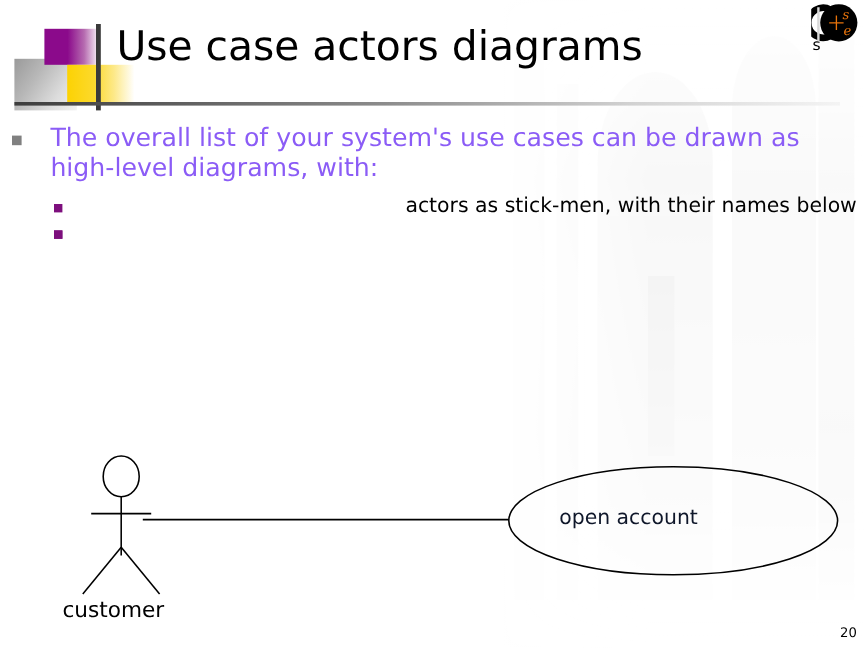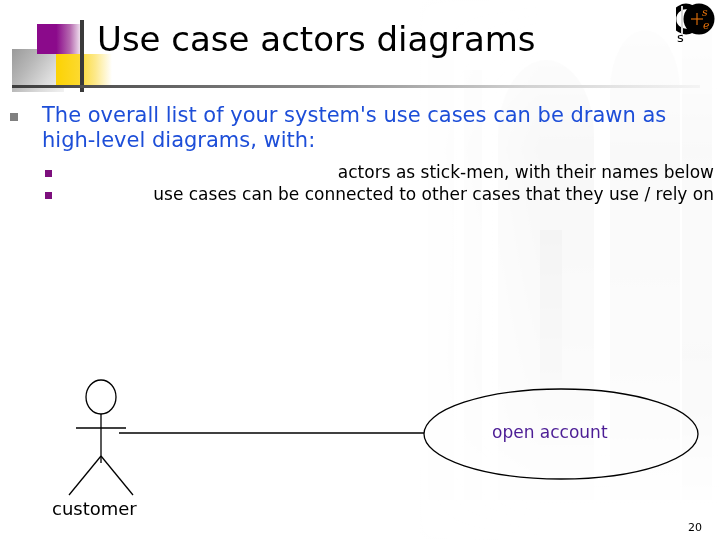--- a/index.html
+++ b/index.html
@@ -117,21 +117,21 @@
     left: 0;
     top: 103px;
     width: 720px;
   }
   .l1 {
     position: relative;
     padding-left: 42px;
     margin: 0;
     font-size: 21px;
     line-height: 25px;
-    color: #1d4ed8;
+    color: #8b5cf6;
   }
   .l1 .bullet {
     position: absolute;
     left: 10px;
     top: 10px;
     width: 8px;
     height: 8px;
     background: #808080;
   }
   .l2list {
@@ -168,30 +168,30 @@
   }
   .actor-label {
     position: absolute;
     left: 52px;
     top: 128px;
     font-size: 18px;
     color: #000000;
   }
   .usecase-label {
     position: absolute;
-    left: 492px;
+    left: 466px;
     top: 52px;
     font-size: 17px;
-    color: #4c1d95;
+    color: #0f172a;
   }
 
   
   .pagenum {
     position: absolute;
-    right: 18px;
+    right: 6px;
     bottom: 6px;
     font-size: 11px;
     color: #000000;
   }
 </style>
 </head>
 <body>
 
 <div id="slide">
 
@@ -239,21 +239,20 @@
     <ul class="l2list">
       <li class="l2">
         <span class="bullet"></span>
         <span>actors as stick-men, with their names below</span>
       </li>
       <li class="l2">
         <span class="bullet"></span>
       </li>
       <li class="l2">
         <span class="bullet"></span>
-        <span>use cases can be connected to other cases that they use / rely on</span>
       </li>
     </ul>
   </div>
 
   <div class="diagram">
     <svg viewBox="0 0 720 170" width="720" height="170">
 
       <g stroke="#000000" fill="none" stroke-width="1.3">
         <ellipse cx="101" cy="27" rx="15" ry="17"></ellipse>
         <line x1="101" y1="44" x2="101" y2="93"></line>

